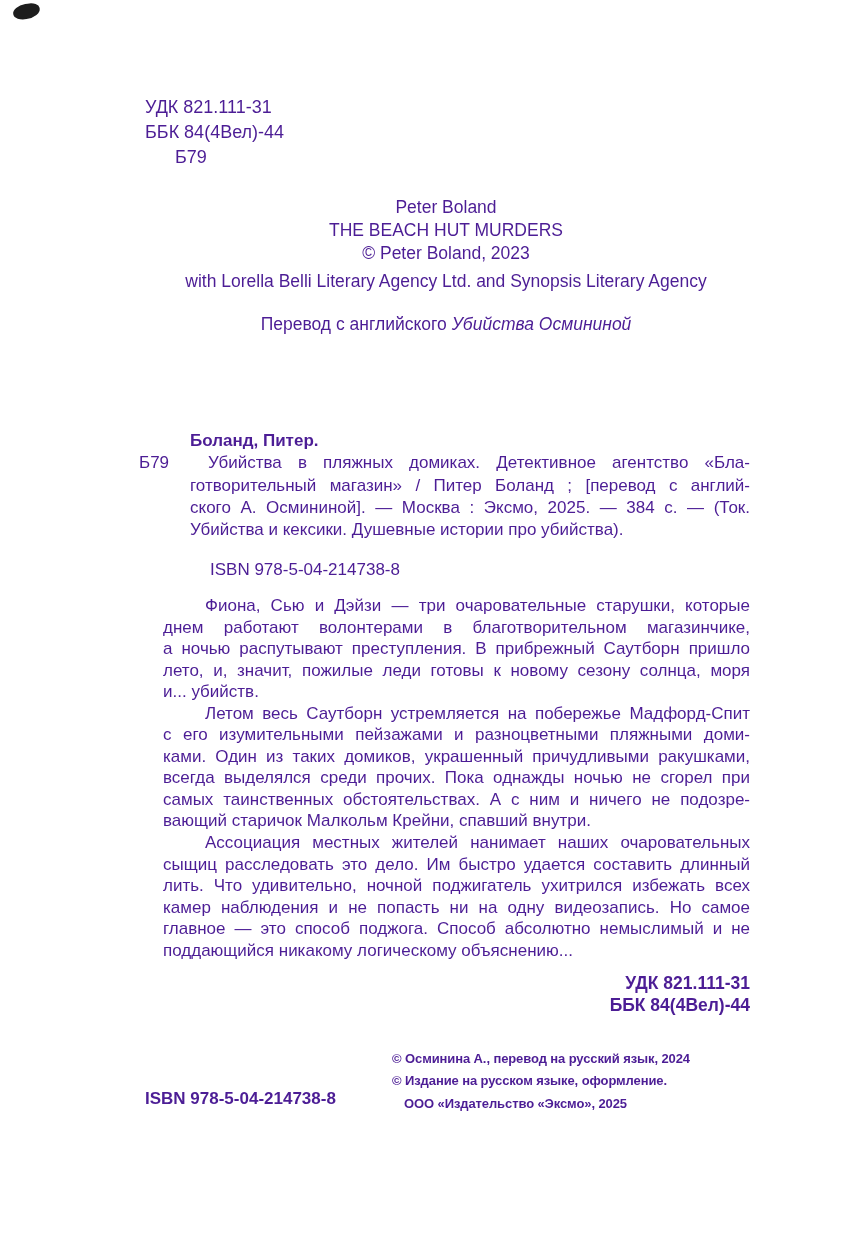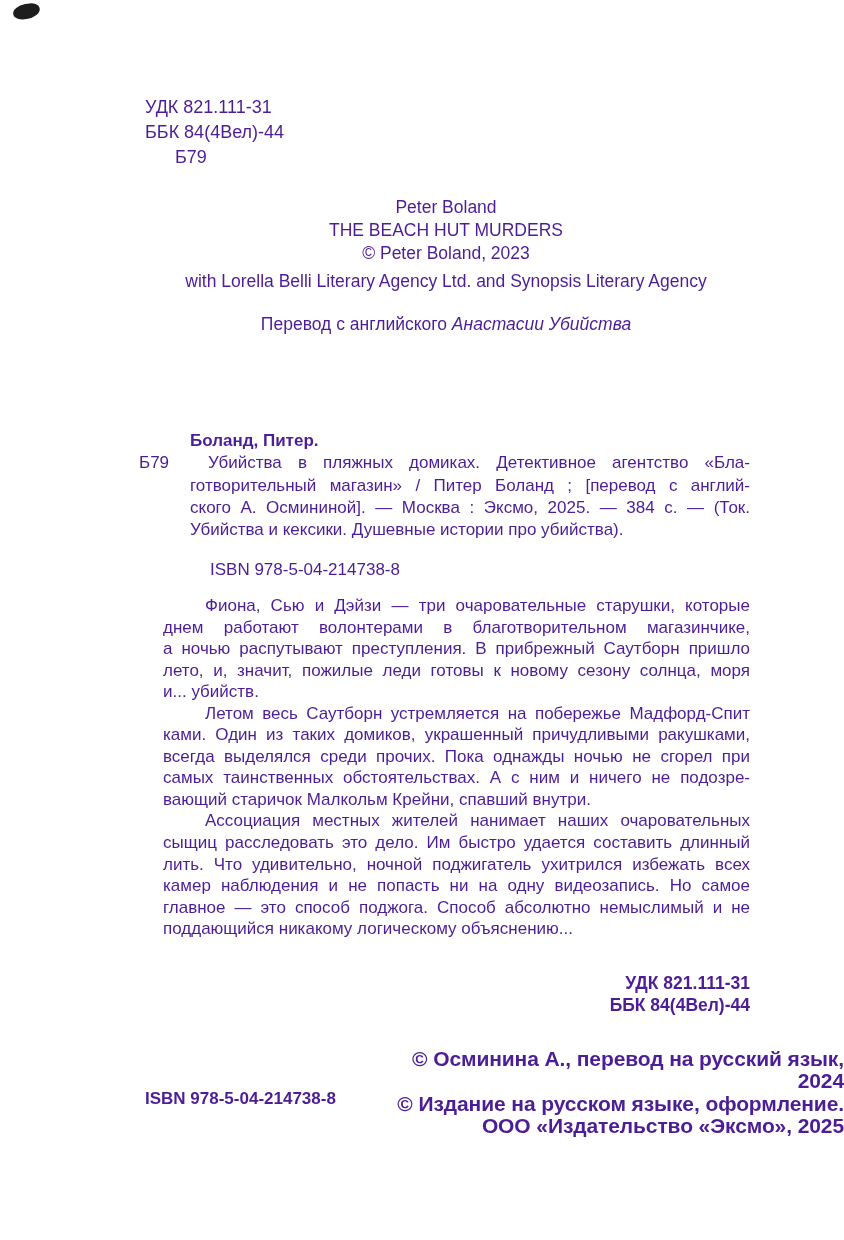--- a/index.html
+++ b/index.html
@@ -28,21 +28,21 @@
 
   .jline { text-align:justify; text-align-last:justify; }
 
   .isbn-mid { position:absolute; left:210px; top:560px; font-size:17px; }
 
   .annotation { position:absolute; left:163px; top:595px; width:587px; font-size:17px; line-height:21.55px; }
   .pindent { padding-left:42px; }
 
   .bottom-codes { position:absolute; right:94px; top:972px; text-align:right; font-weight:bold; font-size:17.5px; line-height:22px; }
 
-  .imprint { position:absolute; left:392px; top:1048px; font-weight:bold; font-size:21px; line-height:22.3px; letter-spacing:-0.1px;text-align:right; }
+  .imprint { position:absolute; left:392px; top:1048px; font-weight:bold; font-size:13px; line-height:22.3px; letter-spacing:-0.1px; }
   .imprint .ind { padding-left:12px; }
 
   .isbn-bottom { position:absolute; left:145px; top:1089px; font-weight:bold; font-size:17px; }
 </style>
 </head>
 <body>
 
 <div class="page">
 
   <div class="artifact"></div>
@@ -52,21 +52,21 @@
     <div>ББК 84(4Вел)-44</div>
     <div class="sign">Б79</div>
   </div>
 
   <div class="edition">
     <div>Peter Boland</div>
     <div>THE BEACH HUT MURDERS</div>
     <div>© Peter Boland, 2023</div>
     <div class="gap5"></div>
     <div>with Lorella Belli Literary Agency Ltd. and Synopsis Literary Agency</div>
-    <div class="translation"><span>Перевод с английского </span><span class="it">Анастасии Убийства</span></div>
+    <div class="translation"><span>Перевод с английского </span><span class="it">Убийства Осмининой</span></div>
   </div>
 
   <div class="catalog">
     <div class="cat-header">Боланд, Питер.</div>
     <div class="cat-sign">Б79</div>
     <div class="cat-line i69 jline">Убийства в пляжных домиках. Детективное агентство «Бла-</div>
     <div class="cat-line jline">готворительный магазин» / Питер Боланд ; [перевод с англий-</div>
     <div class="cat-line jline">ского А. Осмининой]. — Москва : Эксмо, 2025. — 384 с. — (Ток.</div>
     <div class="cat-line">Убийства и кексики. Душевные истории про убийства).</div>
   </div>
@@ -76,20 +76,21 @@
   <div class="annotation">
     <div>
       <div class="pindent jline">Фиона, Сью и Дэйзи — три очаровательные старушки, которые</div>
       <div class="jline">днем работают волонтерами в благотворительном магазинчике,</div>
       <div class="jline">а ночью распутывают преступления. В прибрежный Саутборн пришло</div>
       <div class="jline">лето, и, значит, пожилые леди готовы к новому сезону солнца, моря</div>
       <div>и... убийств.</div>
     </div>
     <div>
       <div class="pindent jline">Летом весь Саутборн устремляется на побережье Мадфорд-Спит</div>
+      <div class="jline">с его изумительными пейзажами и разноцветными пляжными доми-</div>
       <div class="jline">ками. Один из таких домиков, украшенный причудливыми ракушками,</div>
       <div class="jline">всегда выделялся среди прочих. Пока однажды ночью не сгорел при</div>
       <div class="jline">самых таинственных обстоятельствах. А с ним и ничего не подозре-</div>
       <div>вающий старичок Малкольм Крейни, спавший внутри.</div>
     </div>
     <div>
       <div class="pindent jline">Ассоциация местных жителей нанимает наших очаровательных</div>
       <div class="jline">сыщиц расследовать это дело. Им быстро удается составить длинный</div>
       <div class="jline">лить. Что удивительно, ночной поджигатель ухитрился избежать всех</div>
       <div class="jline">камер наблюдения и не попасть ни на одну видеозапись. Но самое</div>

